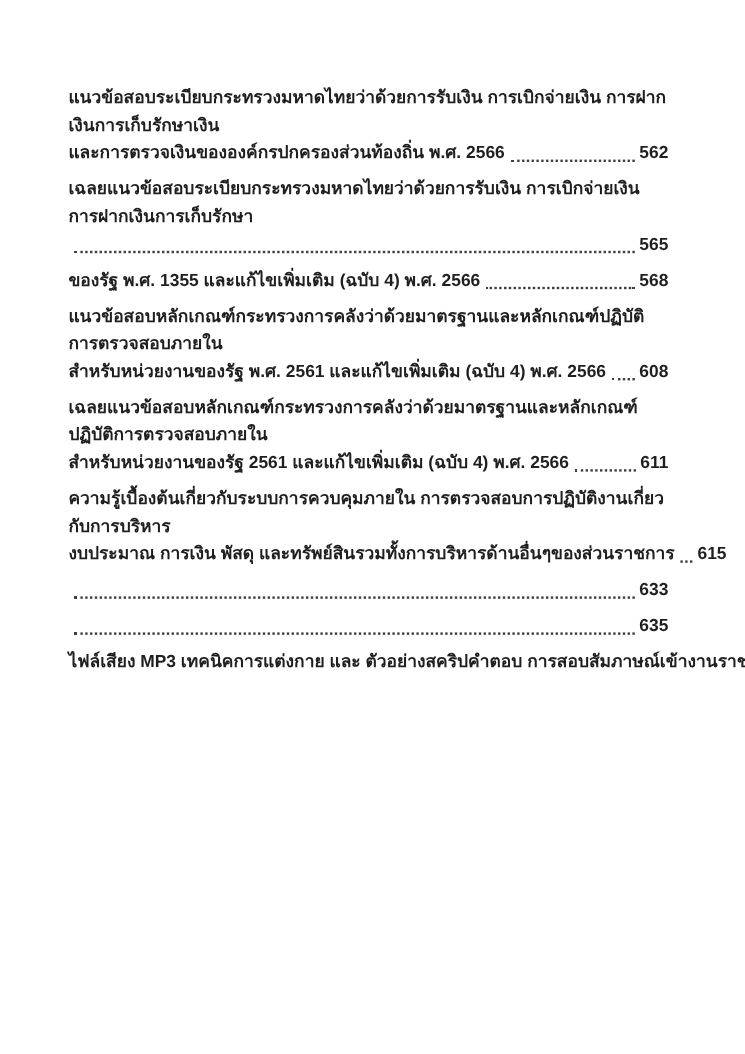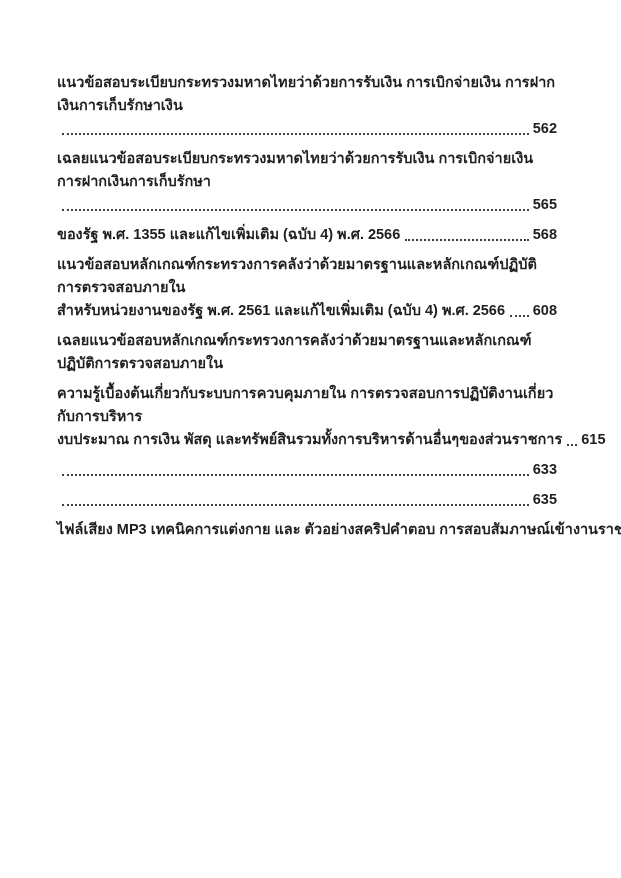--- a/index.html
+++ b/index.html
@@ -78,20 +78,21 @@
 </head>
 <body>
 
 <div class="page">
 
   <div class="toc">
 
     <div class="entry">
       <span class="l1">แนวข้อสอบระเบียบกระทรวงมหาดไทยว่าด้วยการรับเงิน การเบิกจ่ายเงิน การฝากเงินการเก็บรักษาเงิน</span>
       <span class="lrow">
+        <span class="ltext">และการตรวจเงินขององค์กรปกครองส่วนท้องถิ่น พ.ศ. 2566</span>
         <span class="leader"></span>
         <span class="pageno">562</span>
       </span>
     </div>
 
     <div class="entry">
       <span class="l1">เฉลยแนวข้อสอบระเบียบกระทรวงมหาดไทยว่าด้วยการรับเงิน การเบิกจ่ายเงิน การฝากเงินการเก็บรักษา</span>
       <span class="lrow">
         <span class="leader"></span>
         <span class="pageno">565</span>
@@ -110,20 +111,25 @@
       <span class="l1">แนวข้อสอบหลักเกณฑ์กระทรวงการคลังว่าด้วยมาตรฐานและหลักเกณฑ์ปฏิบัติการตรวจสอบภายใน</span>
       <span class="lrow">
         <span class="ltext">สำหรับหน่วยงานของรัฐ พ.ศ. 2561 และแก้ไขเพิ่มเติม (ฉบับ 4) พ.ศ. 2566</span>
         <span class="leader"></span>
         <span class="pageno">608</span>
       </span>
     </div>
 
     <div class="entry">
       <span class="l1">เฉลยแนวข้อสอบหลักเกณฑ์กระทรวงการคลังว่าด้วยมาตรฐานและหลักเกณฑ์ปฏิบัติการตรวจสอบภายใน</span>
+      <span class="lrow">
+        <span class="ltext">สำหรับหน่วยงานของรัฐ 2561 และแก้ไขเพิ่มเติม (ฉบับ 4) พ.ศ. 2566</span>
+        <span class="leader"></span>
+        <span class="pageno">611</span>
+      </span>
     </div>
 
     <div class="entry">
       <span class="l1">ความรู้เบื้องต้นเกี่ยวกับระบบการควบคุมภายใน การตรวจสอบการปฏิบัติงานเกี่ยวกับการบริหาร</span>
       <span class="lrow">
         <span class="ltext">งบประมาณ การเงิน พัสดุ และทรัพย์สินรวมทั้งการบริหารด้านอื่นๆของส่วนราชการ</span>
         <span class="leader"></span>
         <span class="pageno">615</span>
       </span>
     </div>

